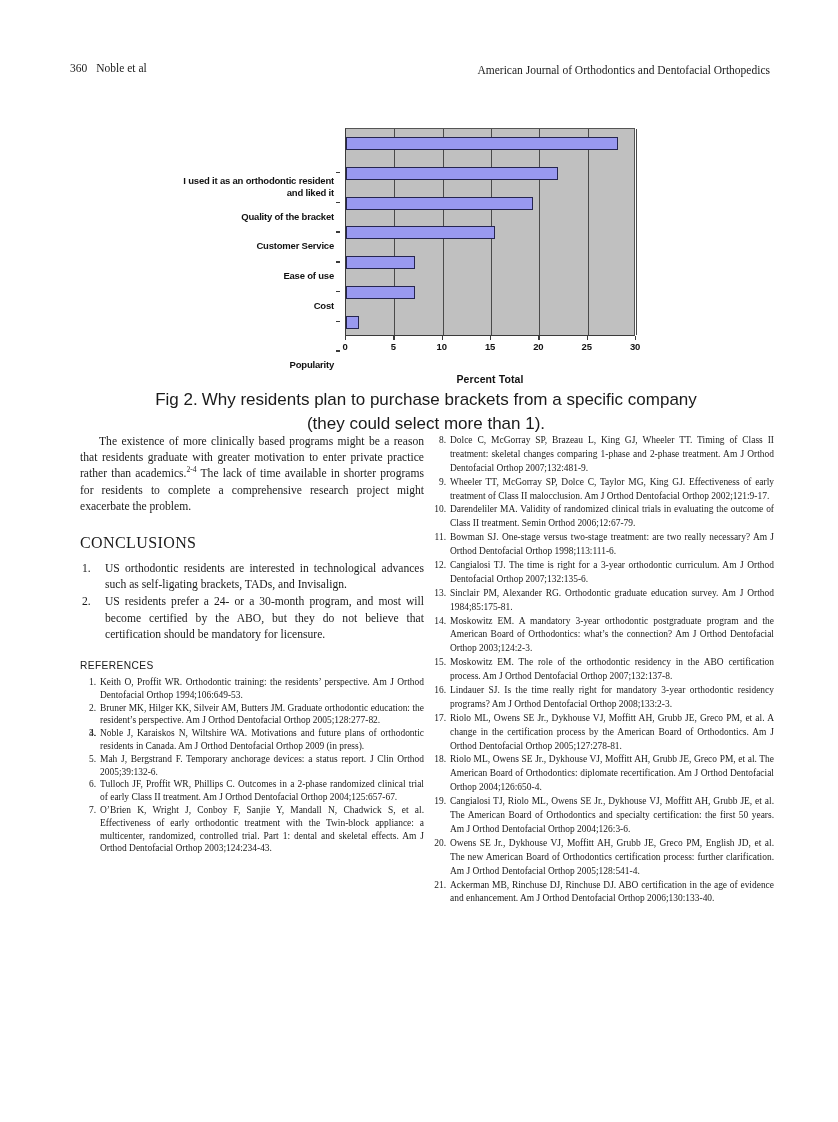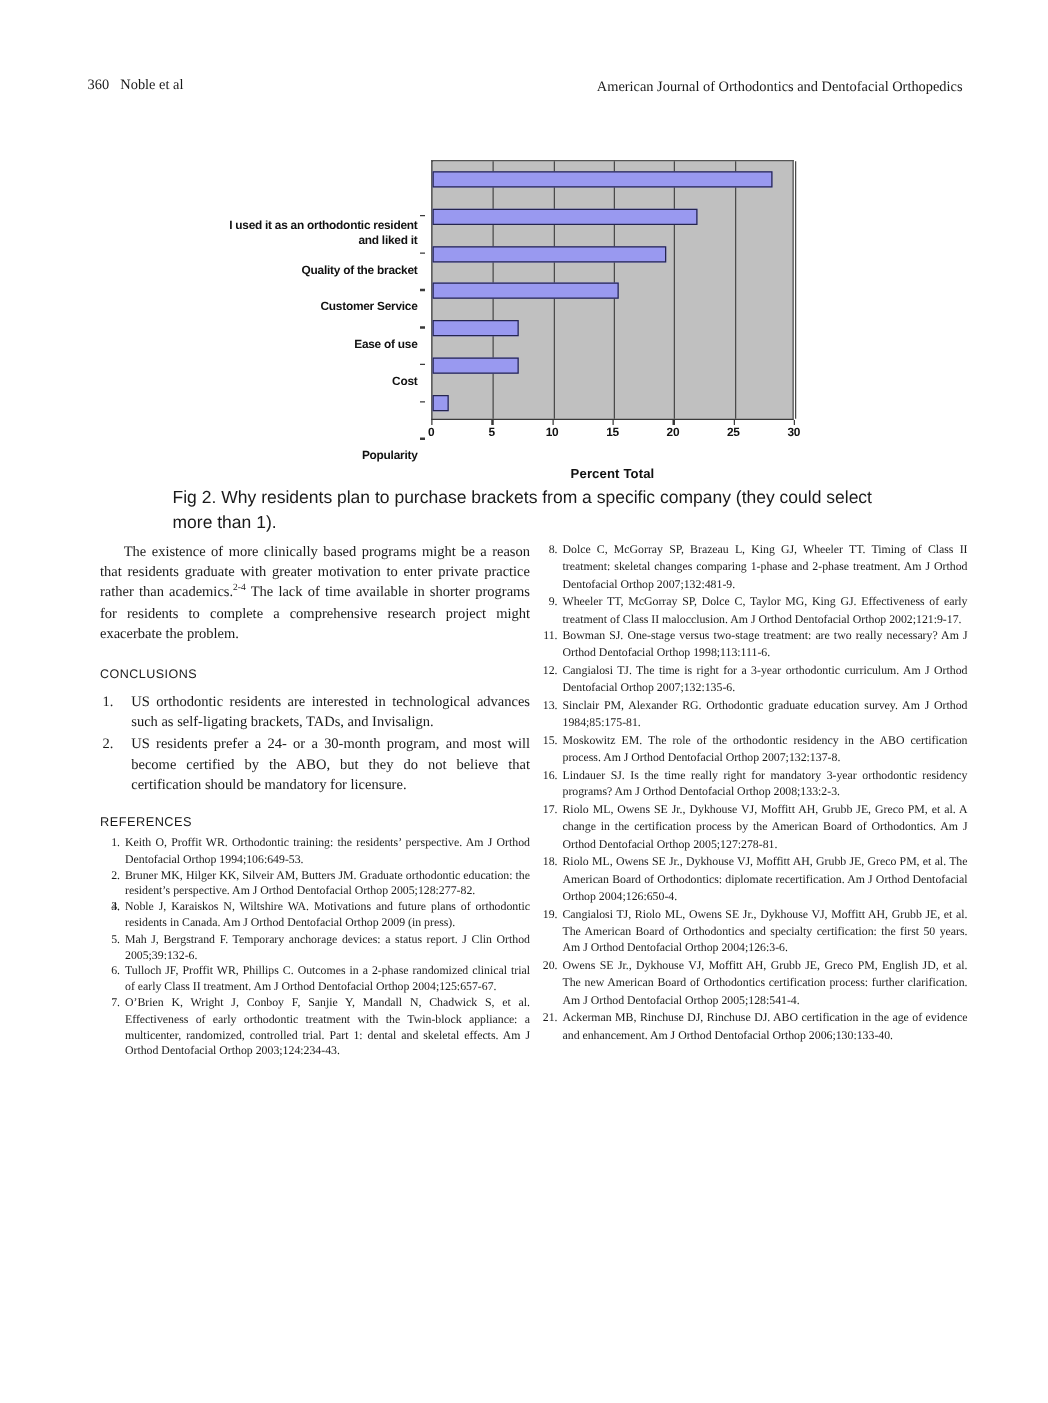--- a/index.html
+++ b/index.html
@@ -127,23 +127,24 @@
     color: #111;
     letter-spacing: 0.1px;
     margin-top: 17px;
   }
 
   .fig-caption {
     position: absolute;
     left: 138px; top: 388px;
     width: 576px;
     font-family: "Liberation Sans", sans-serif;
-    font-size: 14px;
+    font-size: 17px;
     line-height: 1.42;
     color: #1a1a1a;
+    text-align: center;
   }
   .fig-caption .fignum { margin-right: 4px; }
 
   
   .col {
     position: absolute;
     width: 344px;
     font-size: 11.6px;
   }
   .col-left  { left: 80px;  top: 434px; }
@@ -152,22 +153,22 @@
   p.body {
     margin: 0 0 0 0;
     text-align: justify;
     text-indent: 19px;
     line-height: 1.395;
     hyphens: none;
   }
   sup { font-size: 7.6px; vertical-align: super; line-height: 0; }
 
   h2.section {
-    font-family: Liberation Sans, sans-serif;
-    font-size: 10px;
+    font-family: Liberation Serif, serif;
+    font-size: 16px;
     font-weight: 400;
     letter-spacing: 0.4px;
     margin: 19px 0 9px 0;
     color: #1a1a1a;
   }
   h2.refs-head {
     font-family: "Liberation Sans", sans-serif;
     font-size: 10.2px;
     font-weight: 400;
     letter-spacing: 0.4px;
@@ -328,23 +329,25 @@
         <li><span class="num">5.</span><span>Mah J, Bergstrand F. Temporary anchorage devices: a status report. J Clin Orthod 2005;39:132-6.</span></li>
         <li><span class="num">6.</span><span>Tulloch JF, Proffit WR, Phillips C. Outcomes in a 2-phase randomized clinical trial of early Class II treatment. Am J Orthod Dentofacial Orthop 2004;125:657-67.</span></li>
         <li><span class="num">7.</span><span>O’Brien K, Wright J, Conboy F, Sanjie Y, Mandall N, Chadwick S, et al. Effectiveness of early orthodontic treatment with the Twin-block appliance: a multicenter, randomized, controlled trial. Part 1: dental and skeletal effects. Am J Orthod Dentofacial Orthop 2003;124:234-43.</span></li>
       </ol>
   </div>
 
   <div class="col col-right">
     <ol class="reflist" id="reflist-right">
         <li><span class="num">8.</span><span>Dolce C, McGorray SP, Brazeau L, King GJ, Wheeler TT. Timing of Class II treatment: skeletal changes comparing 1-phase and 2-phase treatment. Am J Orthod Dentofacial Orthop 2007;132:481-9.</span></li>
         <li><span class="num">9.</span><span>Wheeler TT, McGorray SP, Dolce C, Taylor MG, King GJ. Effectiveness of early treatment of Class II malocclusion. Am J Orthod Dentofacial Orthop 2002;121:9-17.</span></li>
+        <li><span class="num">10.</span><span>Darendeliler MA. Validity of randomized clinical trials in evaluating the outcome of Class II treatment. Semin Orthod 2006;12:67-79.</span></li>
         <li><span class="num">11.</span><span>Bowman SJ. One-stage versus two-stage treatment: are two really necessary? Am J Orthod Dentofacial Orthop 1998;113:111-6.</span></li>
         <li><span class="num">12.</span><span>Cangialosi TJ. The time is right for a 3-year orthodontic curriculum. Am J Orthod Dentofacial Orthop 2007;132:135-6.</span></li>
         <li><span class="num">13.</span><span>Sinclair PM, Alexander RG. Orthodontic graduate education survey. Am J Orthod 1984;85:175-81.</span></li>
+        <li><span class="num">14.</span><span>Moskowitz EM. A mandatory 3-year orthodontic postgraduate program and the American Board of Orthodontics: what’s the connection? Am J Orthod Dentofacial Orthop 2003;124:2-3.</span></li>
         <li><span class="num">15.</span><span>Moskowitz EM. The role of the orthodontic residency in the ABO certification process. Am J Orthod Dentofacial Orthop 2007;132:137-8.</span></li>
         <li><span class="num">16.</span><span>Lindauer SJ. Is the time really right for mandatory 3-year orthodontic residency programs? Am J Orthod Dentofacial Orthop 2008;133:2-3.</span></li>
         <li><span class="num">17.</span><span>Riolo ML, Owens SE Jr., Dykhouse VJ, Moffitt AH, Grubb JE, Greco PM, et al. A change in the certification process by the American Board of Orthodontics. Am J Orthod Dentofacial Orthop 2005;127:278-81.</span></li>
         <li><span class="num">18.</span><span>Riolo ML, Owens SE Jr., Dykhouse VJ, Moffitt AH, Grubb JE, Greco PM, et al. The American Board of Orthodontics: diplomate recertification. Am J Orthod Dentofacial Orthop 2004;126:650-4.</span></li>
         <li><span class="num">19.</span><span>Cangialosi TJ, Riolo ML, Owens SE Jr., Dykhouse VJ, Moffitt AH, Grubb JE, et al. The American Board of Orthodontics and specialty certification: the first 50 years. Am J Orthod Dentofacial Orthop 2004;126:3-6.</span></li>
         <li><span class="num">20.</span><span>Owens SE Jr., Dykhouse VJ, Moffitt AH, Grubb JE, Greco PM, English JD, et al. The new American Board of Orthodontics certification process: further clarification. Am J Orthod Dentofacial Orthop 2005;128:541-4.</span></li>
         <li><span class="num">21.</span><span>Ackerman MB, Rinchuse DJ, Rinchuse DJ. ABO certification in the age of evidence and enhancement. Am J Orthod Dentofacial Orthop 2006;130:133-40.</span></li>
       </ol>
   </div>
 

